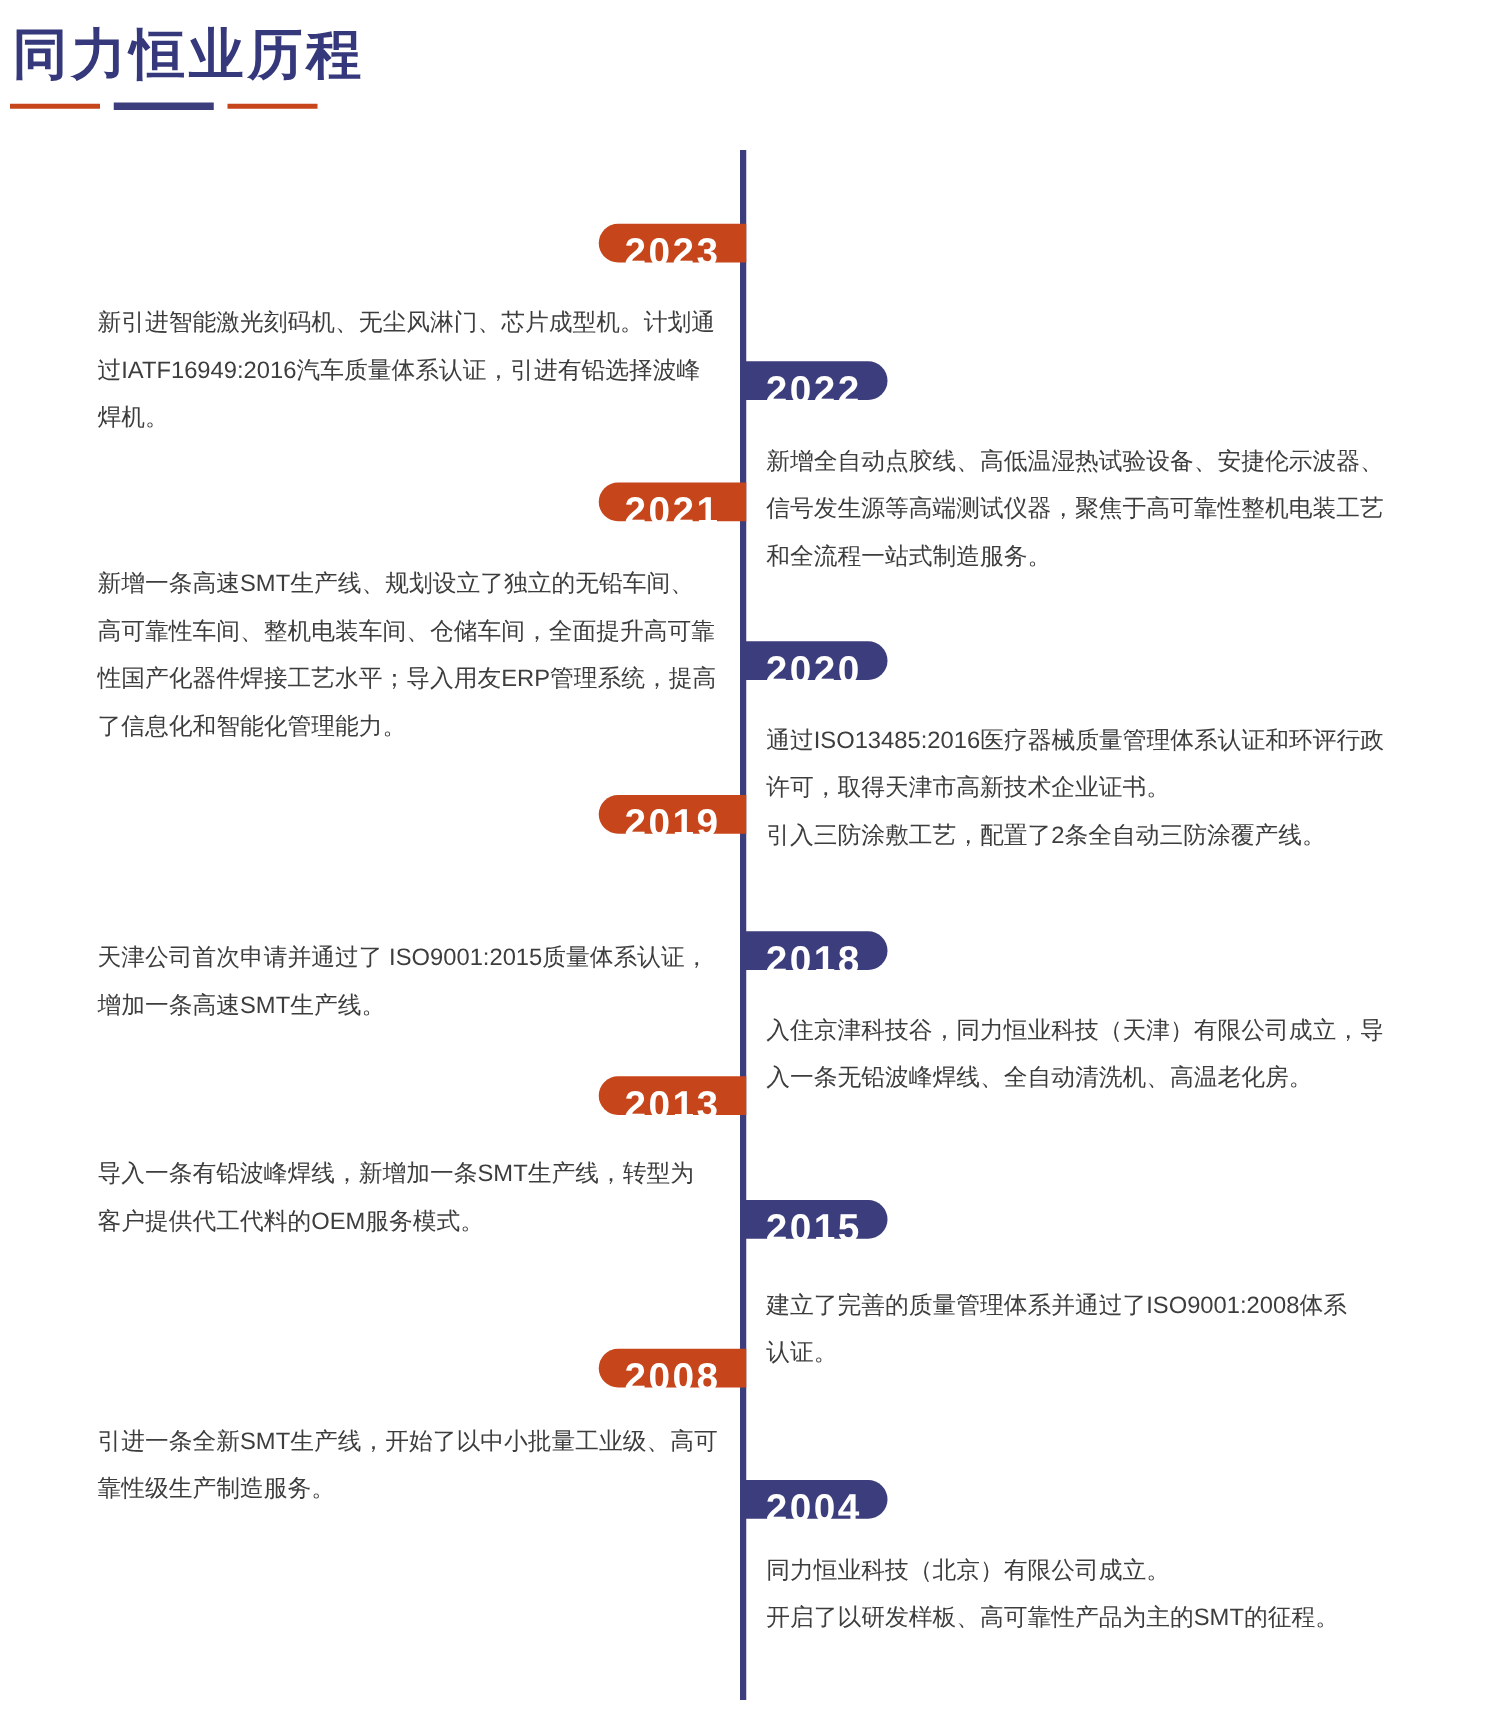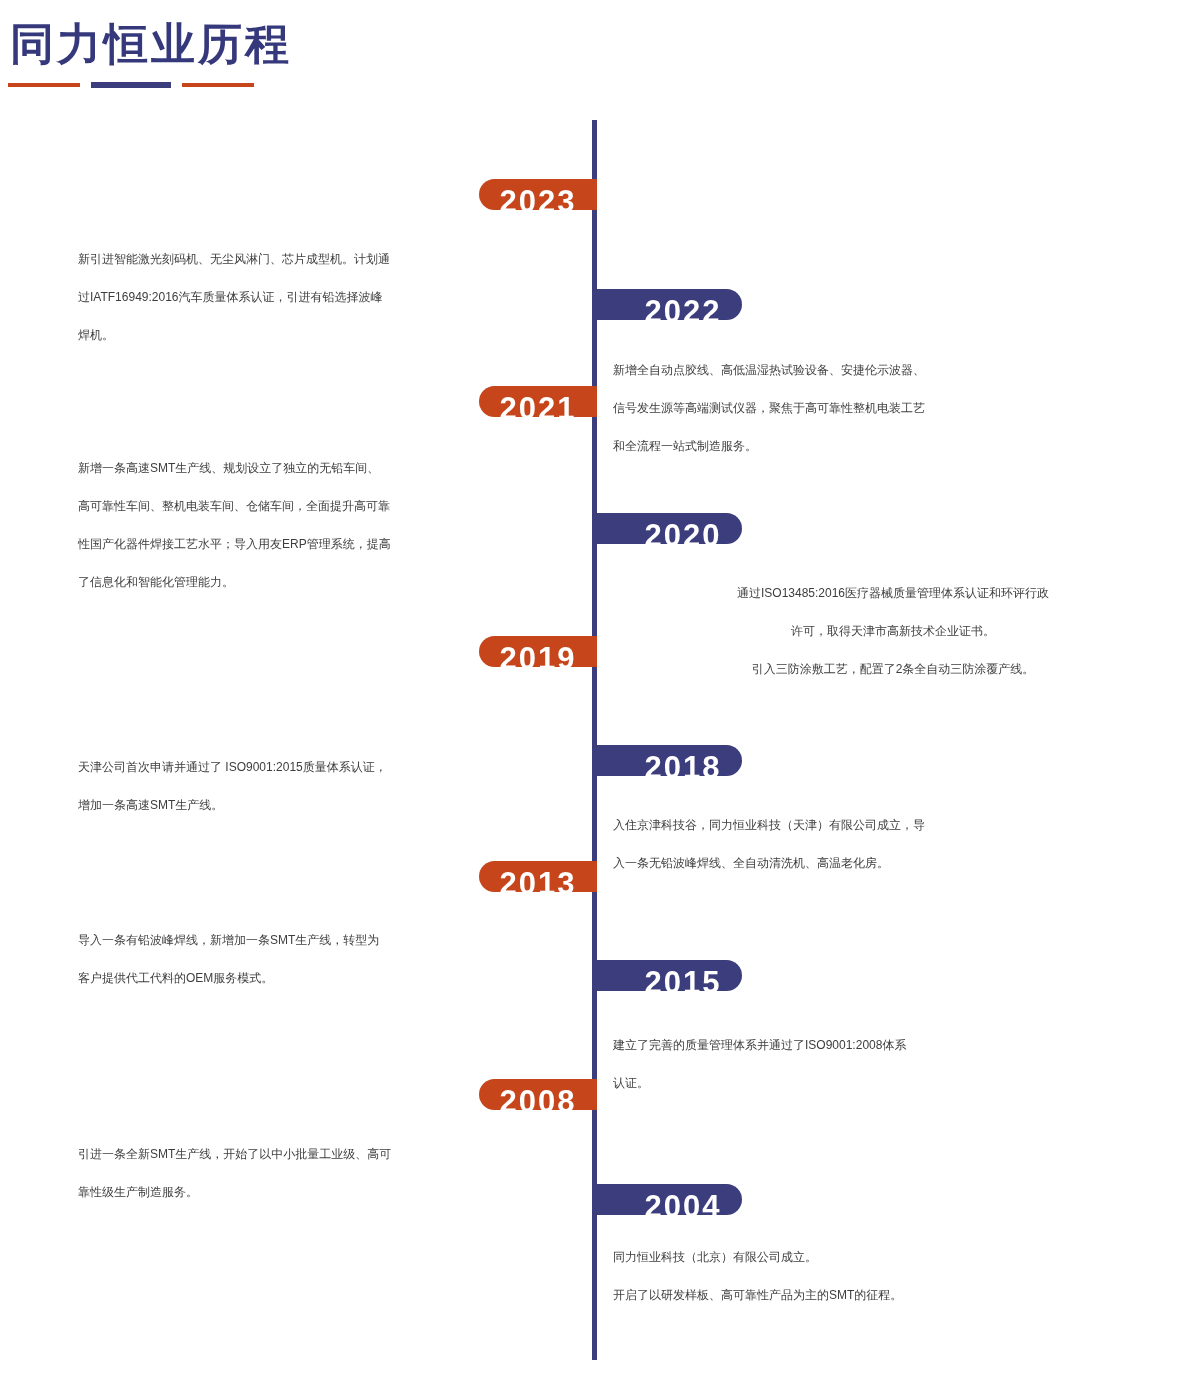--- a/index.html
+++ b/index.html
@@ -40,25 +40,24 @@
     text-align:center;color:#ffffff;font-size:31px;font-weight:bold;
     letter-spacing:2px;z-index:2;
   }
   .year-badge.left{
     left:479px;background:var(--orange);
     border-radius:16px 0 0 16px;
   }
   .year-badge.right{
     left:592px;background:var(--navy);
     border-radius:0 16px 16px 0;
-    padding-left:32px;
   }
   .entry-text{
     position:absolute;color:var(--text);
-    font-size:12px;line-height:38px;z-index:1;
+    font-size:19px;line-height:38px;z-index:1;
   }
   .entry-text.left{left:78px;width:545px;}
   .entry-text.right{left:613px;width:560px;}
   .entry-line{white-space:nowrap;}
 </style>
 </head>
 <body>
 
 <div class="page">
   <h1 class="page-title">同力恒业历程</h1>
@@ -91,21 +90,21 @@
         <div class="year-badge left" style="top: 386px;">2021</div>
         <div class="entry-text left" style="top: 449px;">
           <div class="entry-line">新增一条高速SMT生产线、规划设立了独立的无铅车间、</div>
           <div class="entry-line">高可靠性车间、整机电装车间、仓储车间，全面提升高可靠</div>
           <div class="entry-line">性国产化器件焊接工艺水平；导入用友ERP管理系统，提高</div>
           <div class="entry-line">了信息化和智能化管理能力。</div>
         </div>
       </div>
       <div>
         <div class="year-badge right" style="top: 513px;">2020</div>
-        <div class="entry-text right" style="top: 574px; text-align: center;">
+        <div class="entry-text right" style="top: 574px;">
           <div class="entry-line">通过ISO13485:2016医疗器械质量管理体系认证和环评行政</div>
           <div class="entry-line">许可，取得天津市高新技术企业证书。</div>
           <div class="entry-line">引入三防涂敷工艺，配置了2条全自动三防涂覆产线。</div>
         </div>
       </div>
       <div>
         <div class="year-badge left" style="top: 636px;">2019</div>
         <div class="entry-text left" style="top: 701px; margin-top: 47px;">
           <div class="entry-line">天津公司首次申请并通过了 ISO9001:2015质量体系认证，</div>
           <div class="entry-line">增加一条高速SMT生产线。</div>

